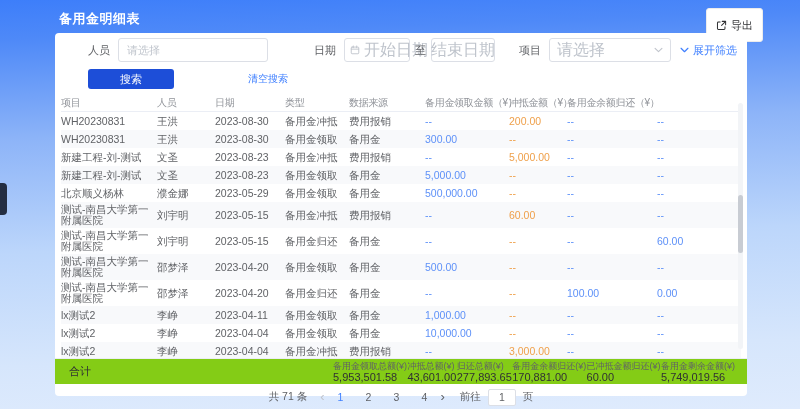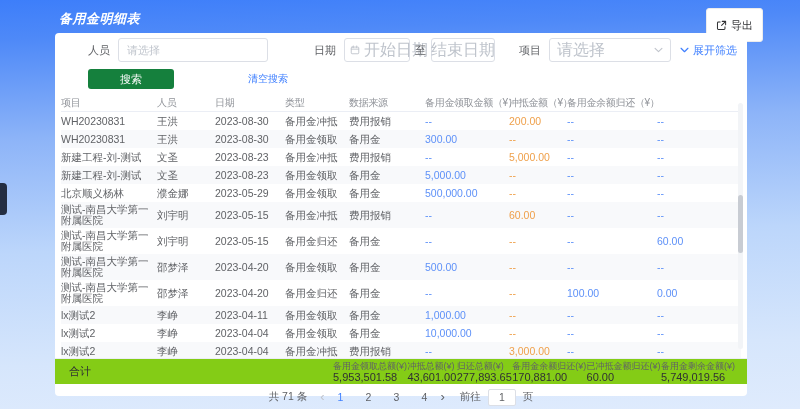--- a/index.html
+++ b/index.html
@@ -1,41 +1,41 @@
 <!DOCTYPE html>
 <html><head>
 <meta charset="utf-8">
 <style>
   * { margin:0; padding:0; box-sizing:border-box; }
   body { font-family:"Liberation Sans","DejaVu Sans",sans-serif; }
   .page { position:relative; width:800px; height:409px; overflow:hidden;
     background:linear-gradient(178deg,#3d7efa 0%,#4e89f8 9%,#8db4f8 32%,#bcd6fb 58%,#d6e6fc 84%,#dfebfd 100%); }
   .side-tab { position:absolute; left:0; top:183px; width:7px; height:32px; background:#242e42; border-radius:0 4px 4px 0; cursor:pointer; }
-  .title { position:absolute; left:59px; top:10px; color:#fff; font-size:13px; font-weight:bold; letter-spacing:.5px;font-style:italic; }
+  .title { position:absolute; left:59px; top:10px; color:#fff; font-size:13px; font-weight:bold; letter-spacing:.5px; }
   .export-btn { position:absolute; right:37px; top:8px; height:21px; padding:16px 9px; background:#fff; border:1px solid #ececec; border-radius:3px; display:flex; align-items:center; gap:4px; font-size:11px; color:#303133; cursor:pointer; font-family:inherit; }
   .card { position:absolute; left:55px; top:33px; width:692px; height:363px; background:#fff; border-radius:4px; }
 
   
   .filters { display:flex; align-items:center; margin:5px 10px 0 33px; height:24px; font-size:11px; color:#606266; }
   .f-label { margin-right:8px; white-space:nowrap; }
   .f-input { width:150px; height:24px; border:1px solid #dcdfe6; border-radius:3px; padding:0 8px; font-size:11px; color:#606266; outline:none; font-family:inherit; }
   .f-input::placeholder { color:#bfc4cc; }
   .g-date { margin-left:46px; }
   .date-box { width:66px; height:24px; border:1px solid #dcdfe6; border-radius:3px; display:flex; align-items:center; gap:4px; padding:0 5px; cursor:pointer; }
   .date-box.end { width:64px; justify-content:center; }
   .ph { color:#bfc4cc; font-size:16px; white-space:nowrap; }
   .f-to { margin:0 5px; color:#606266; }
   .g-project { margin-left:24px; }
   .select-box { width:162px; height:24px; border:1px solid #dcdfe6; border-radius:3px; display:flex; align-items:center; justify-content:space-between; padding:0 7px; cursor:pointer; }
   .expand { margin-left:9px; display:flex; align-items:center; gap:4px; color:#4080ff; cursor:pointer; white-space:nowrap; }
   .ic { display:inline-flex; align-items:center; }
 
   
   .actions { display:flex; align-items:center; margin:7px 0 0 33px; height:20px; }
-  .search-btn { width:86px; height:20px; background:#15803d; color:#fff; border:none; border-radius:3px; font-size:11px; cursor:pointer; font-family:Liberation Mono, monospace; }
+  .search-btn { width:86px; height:20px; background:#1d4ed8; color:#fff; border:none; border-radius:3px; font-size:11px; cursor:pointer; font-family:Liberation Mono, monospace; }
   .clear-link { margin-left:74px; color:#4080ff; font-size:10px; cursor:pointer; }
 
   
   .thead, .tr { display:grid; grid-template-columns:96px 58px 70px 64px 76px 84px 58px 90px 96px; }
   .thead { margin:6px 6px 0 6px; height:17px; align-items:center; border-bottom:1px solid #ebeef5; }
   .th { font-size:10px; color:#909399; white-space:nowrap; letter-spacing:-0.3px; padding-right:4px; overflow:visible; }
   .tbody { margin:0 6px; height:246px; overflow:hidden; }
   .tr { min-height:18px; align-items:center; }
   .tr:nth-child(even) { background:#f8f9fb; }
   .td { padding:2px 8px 2px 0; font-size:10.5px; line-height:11px; color:#606266; word-break:break-all; }

